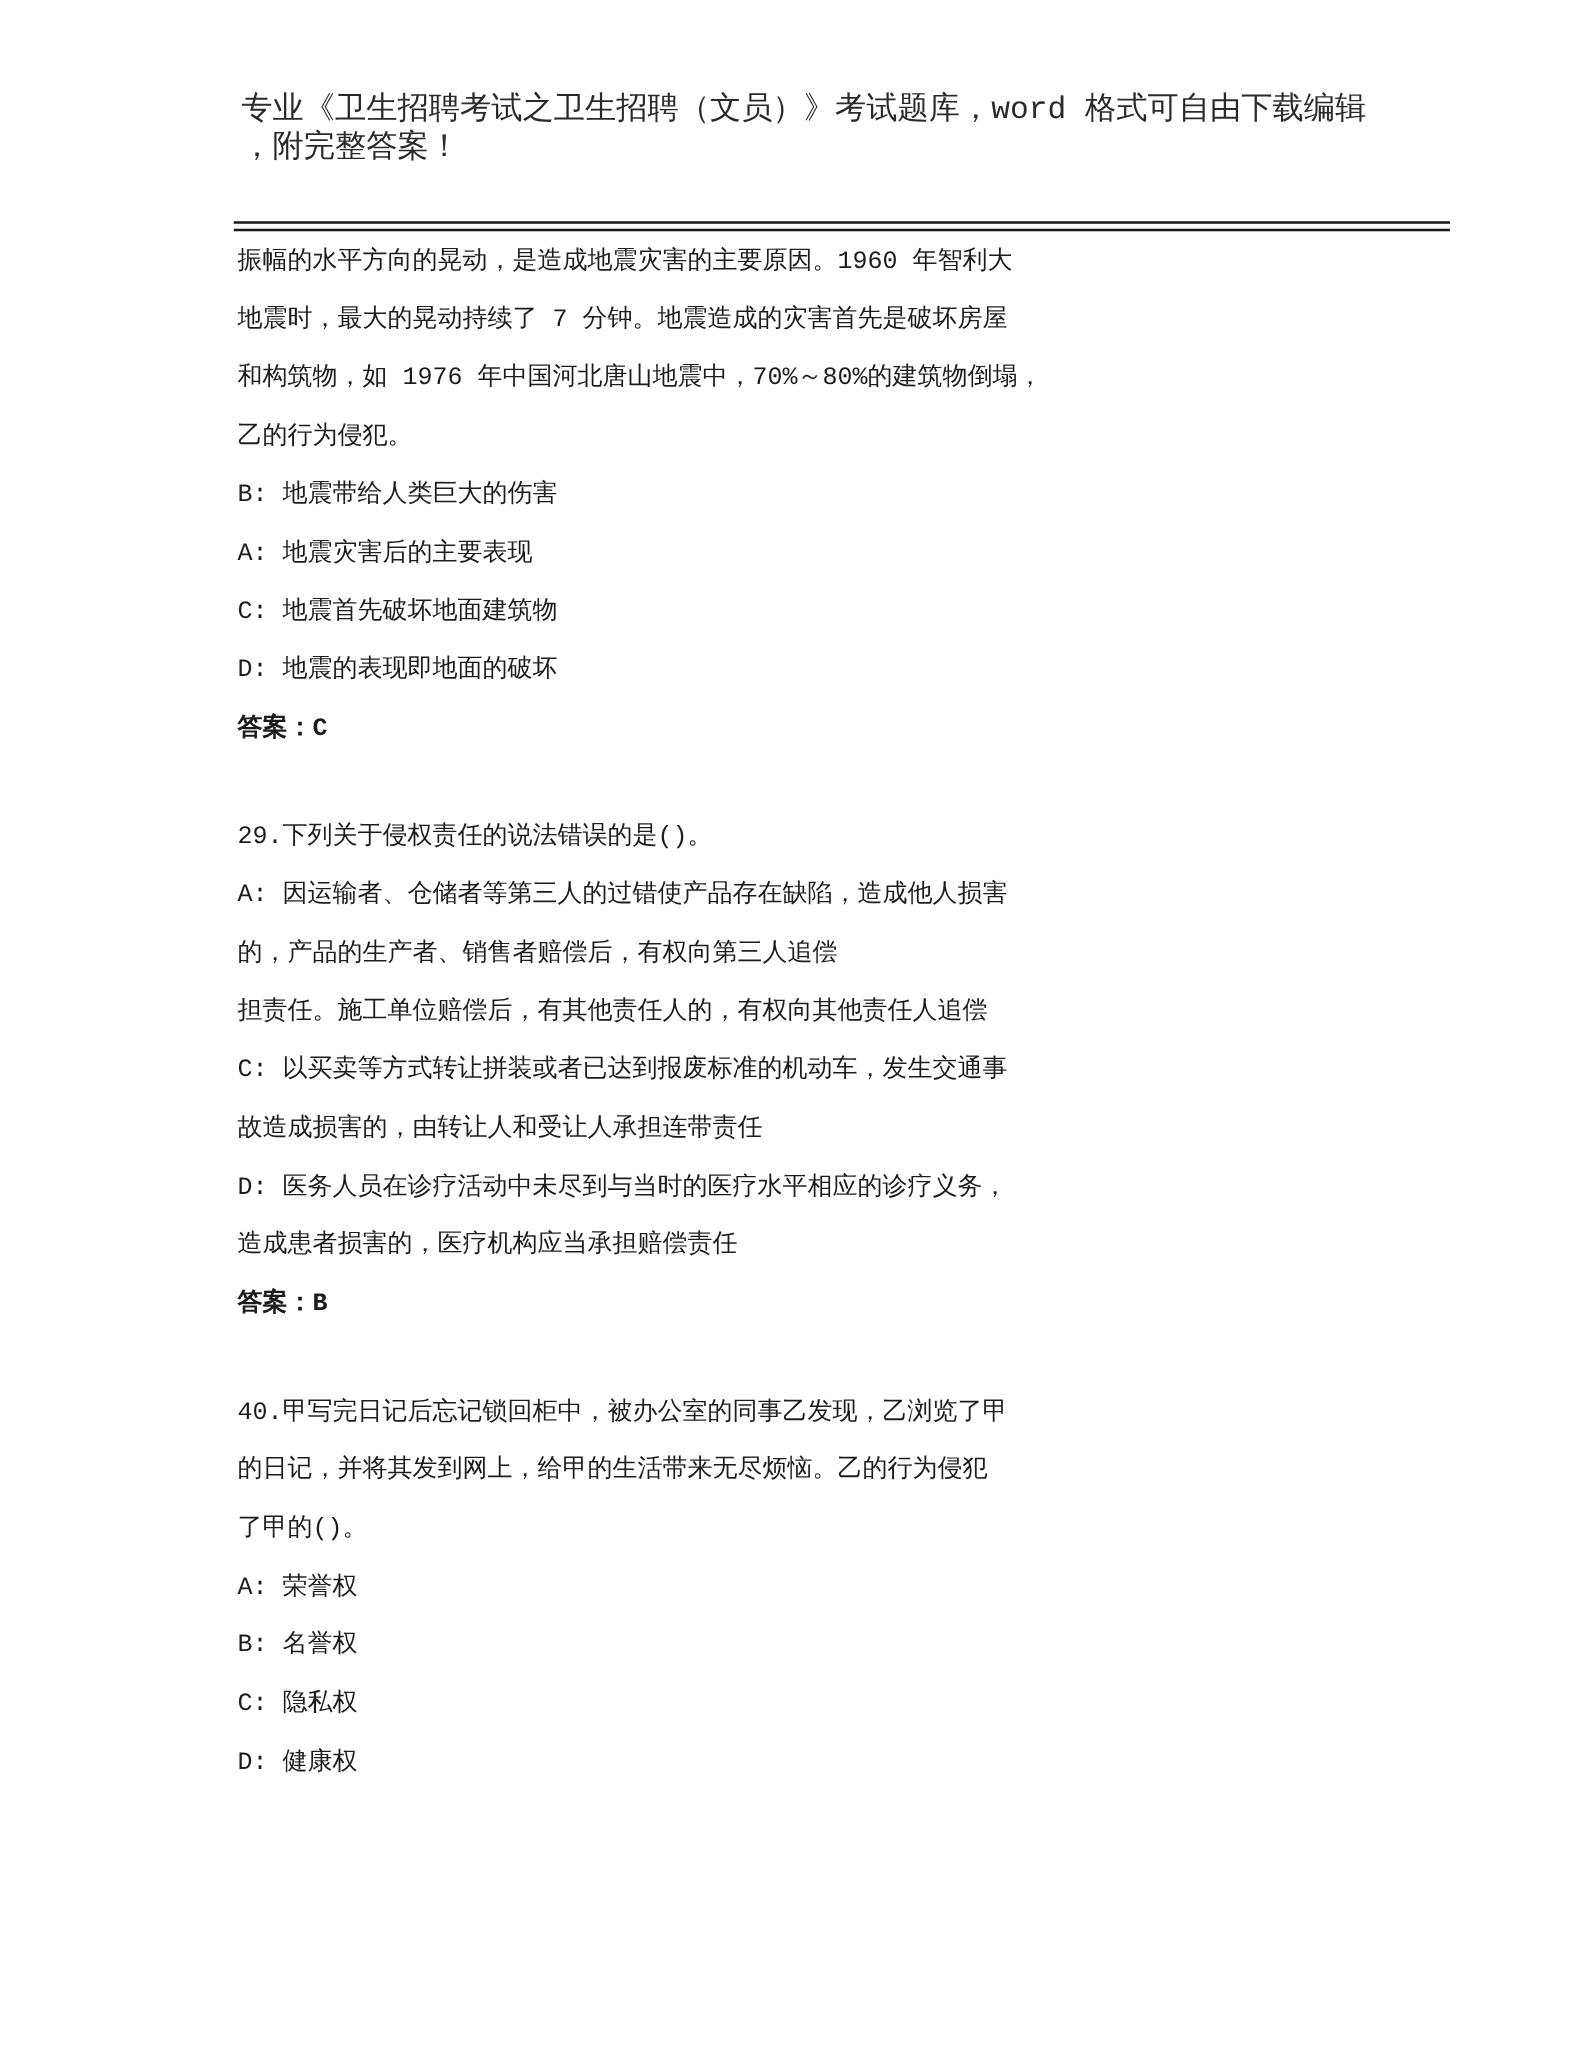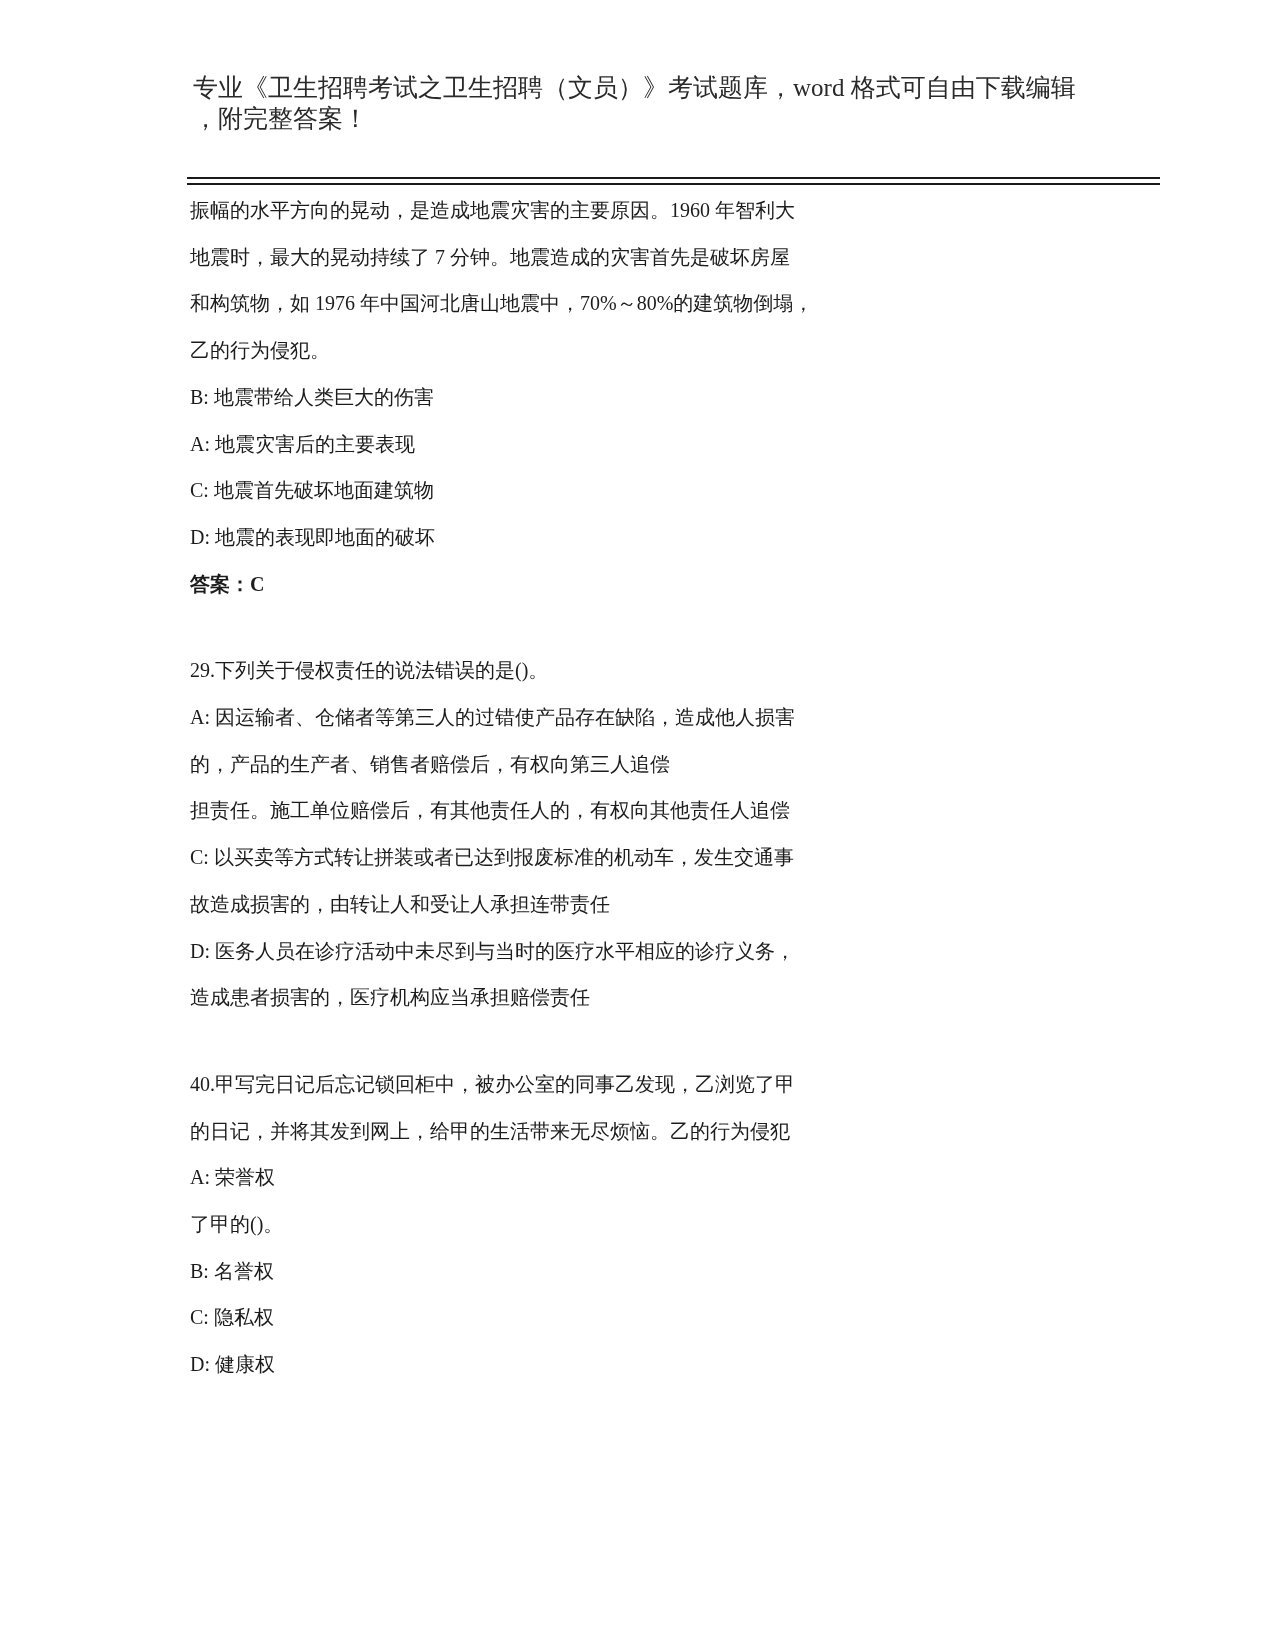--- a/index.html
+++ b/index.html
@@ -5,21 +5,21 @@
   html, body {
     margin: 0;
     padding: 0;
     background: #ffffff;
   }
   .page {
     position: relative;
     width: 1160px;
     height: 1650px;
     background: #ffffff;
-    font-family: Liberation Serif, serif;
+    font-family: Liberation Mono, monospace;
     color: #1c1c1c;
     overflow: hidden;
   }
   .header {
     position: absolute;
     left: 193px;
     top: 72px;
     width: 900px;
     font-size: 25px;
     line-height: 31px;
@@ -79,24 +79,25 @@
       </div>
       <div class="question-block">
         <div class="line">29.下列关于侵权责任的说法错误的是()。</div>
         <div class="line">A: 因运输者、仓储者等第三人的过错使产品存在缺陷，造成他人损害</div>
         <div class="line">的，产品的生产者、销售者赔偿后，有权向第三人追偿</div>
         <div class="line">担责任。施工单位赔偿后，有其他责任人的，有权向其他责任人追偿</div>
         <div class="line">C: 以买卖等方式转让拼装或者已达到报废标准的机动车，发生交通事</div>
         <div class="line">故造成损害的，由转让人和受让人承担连带责任</div>
         <div class="line">D: 医务人员在诊疗活动中未尽到与当时的医疗水平相应的诊疗义务，</div>
         <div class="line">造成患者损害的，医疗机构应当承担赔偿责任</div>
+        <div class="line answer">答案：B</div>
       </div>
       <div class="question-block">
         <div class="line">40.甲写完日记后忘记锁回柜中，被办公室的同事乙发现，乙浏览了甲</div>
         <div class="line">的日记，并将其发到网上，给甲的生活带来无尽烦恼。乙的行为侵犯</div>
+        <div class="line">了甲的()。</div>
         <div class="line">A: 荣誉权</div>
-        <div class="line">了甲的()。</div>
         <div class="line">B: 名誉权</div>
         <div class="line">C: 隐私权</div>
         <div class="line">D: 健康权</div>
       </div>
     </div>
 </div>
 
 </body></html>

